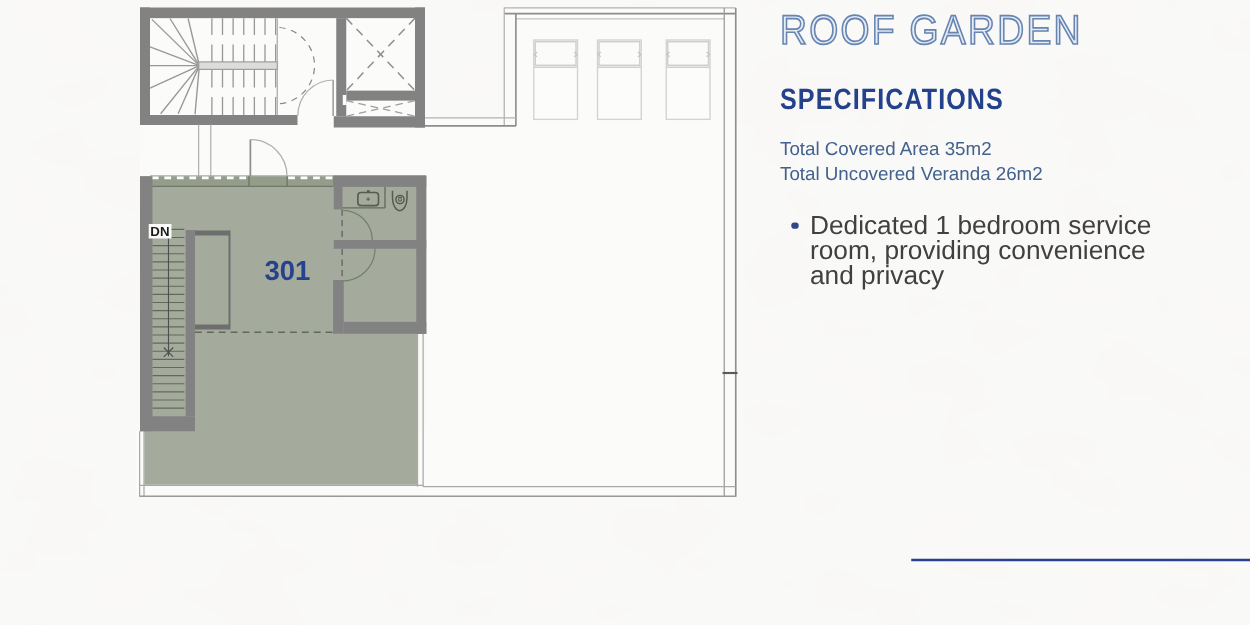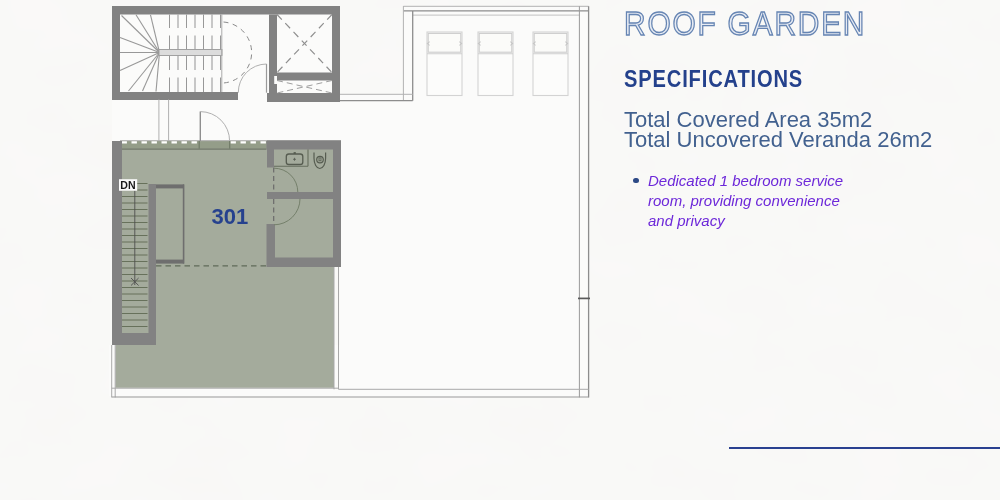--- a/index.html
+++ b/index.html
@@ -277,19 +277,19 @@
 
   <path d="M300,198.8 A26,26 0 0 1 274,224.8" fill="none" stroke="#75806b" stroke-width="1"></path>
 
   <text x="211.5" y="224" font-family="Liberation Sans, sans-serif" font-size="22" font-weight="bold" fill="#26418e">301</text>
 </svg>
 
 <div class="abs" style="left:624px;top:7px;font-size:33px;line-height:33px;letter-spacing:2px;color:#e7ebf3;-webkit-text-stroke:1.35px #6685b3;transform:scaleX(.905);transform-origin:0 0;">ROOF GARDEN</div>
 
 <div class="abs" style="left:624px;top:67.5px;font-size:23.5px;line-height:23.5px;font-weight:bold;letter-spacing:1px;color:#24418c;transform:scaleX(.855);transform-origin:0 0;">SPECIFICATIONS</div>
 
-<div class="abs" style="left:624px;top:109.5px;font-size:22px;line-height:20px;color:#42618f;">Total Covered Area 35m2<br>Total Uncovered Veranda 26m2</div>
+<div class="abs" style="left:624px;top:109.5px;font-size:15px;line-height:20px;color:#42618f;">Total Covered Area 35m2<br>Total Uncovered Veranda 26m2</div>
 
 <div class="abs" style="left:633px;top:177.5px;width:5.6px;height:5.6px;border-radius:50%;background:#2d4a86;"></div>
 
-<div class="abs" style="left:648px;top:170.5px;font-size:15px;line-height:20px;color:#6d28d9;font-style:italic;">Dedicated 1 bedroom service<br>room, providing convenience<br>and privacy</div>
+<div class="abs" style="left:648px;top:170.5px;font-size:21px;line-height:20px;color:#404040;">Dedicated 1 bedroom service<br>room, providing convenience<br>and privacy</div>
 
 <div class="abs" style="left:729px;top:447.3px;width:271px;height:1.9px;background:#2a4190;"></div>
 
 </body></html>

